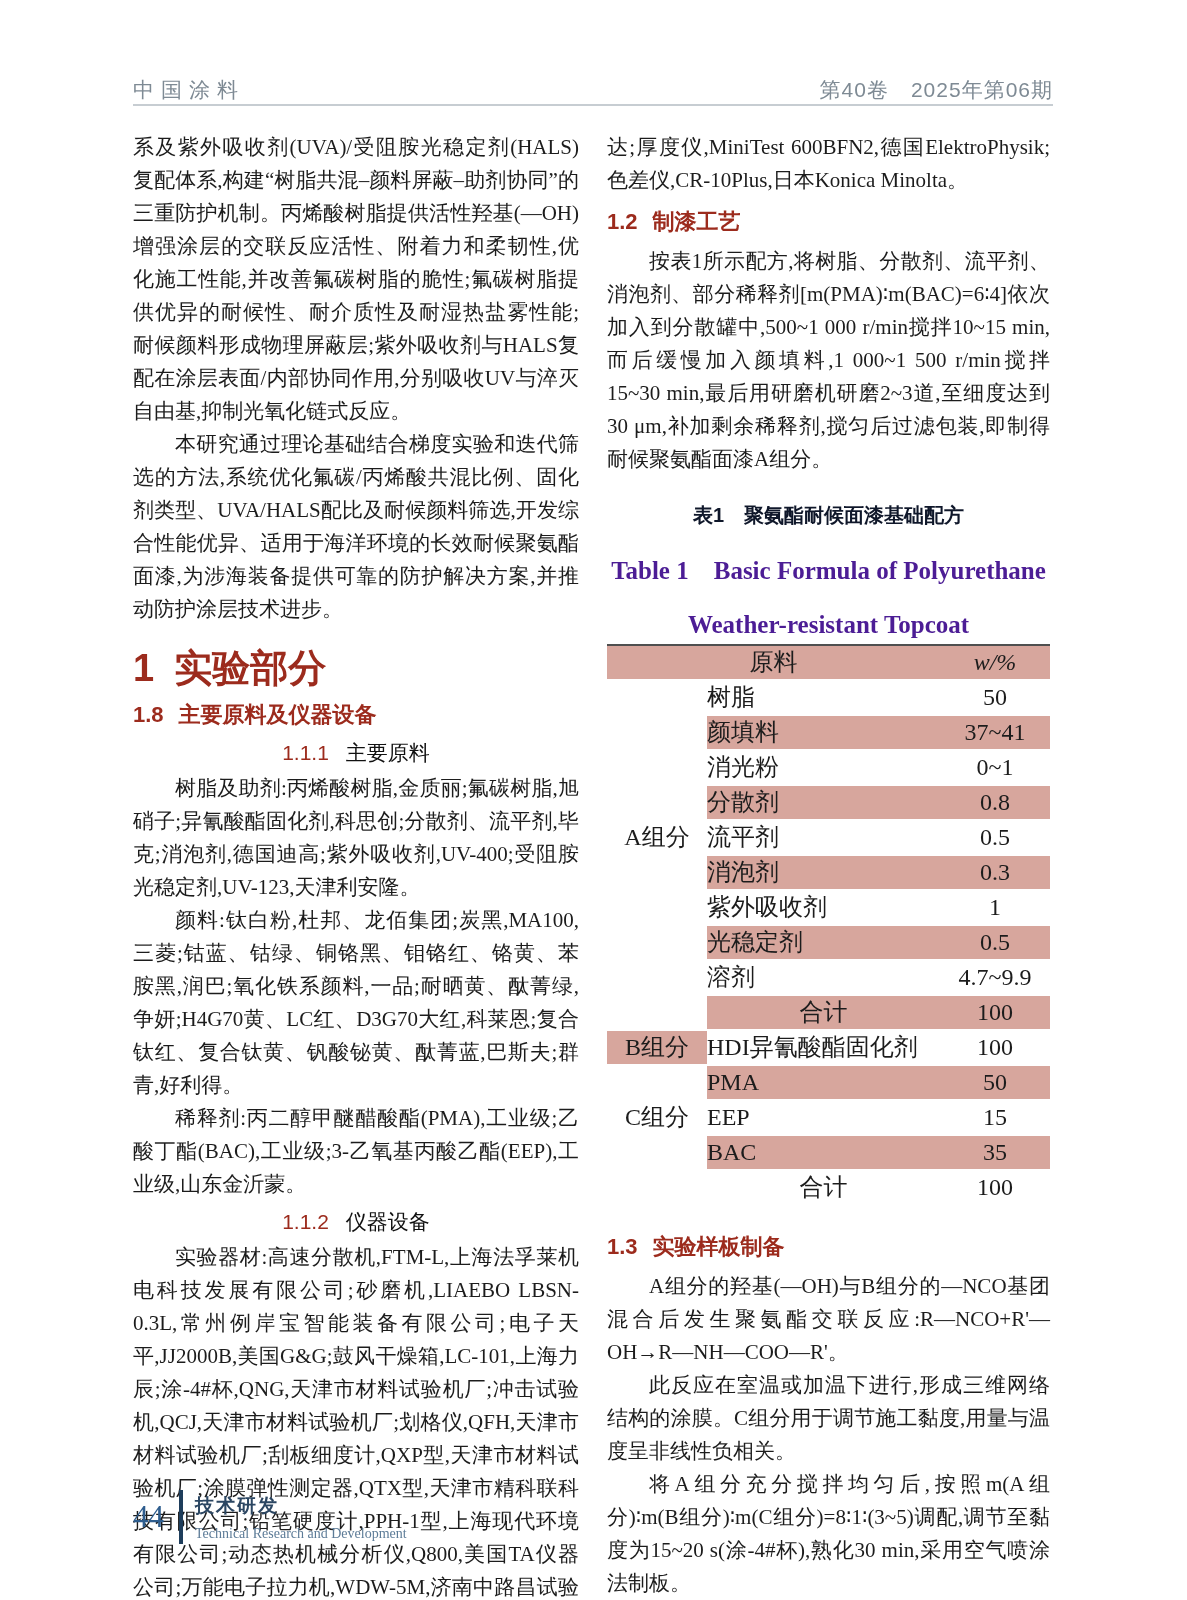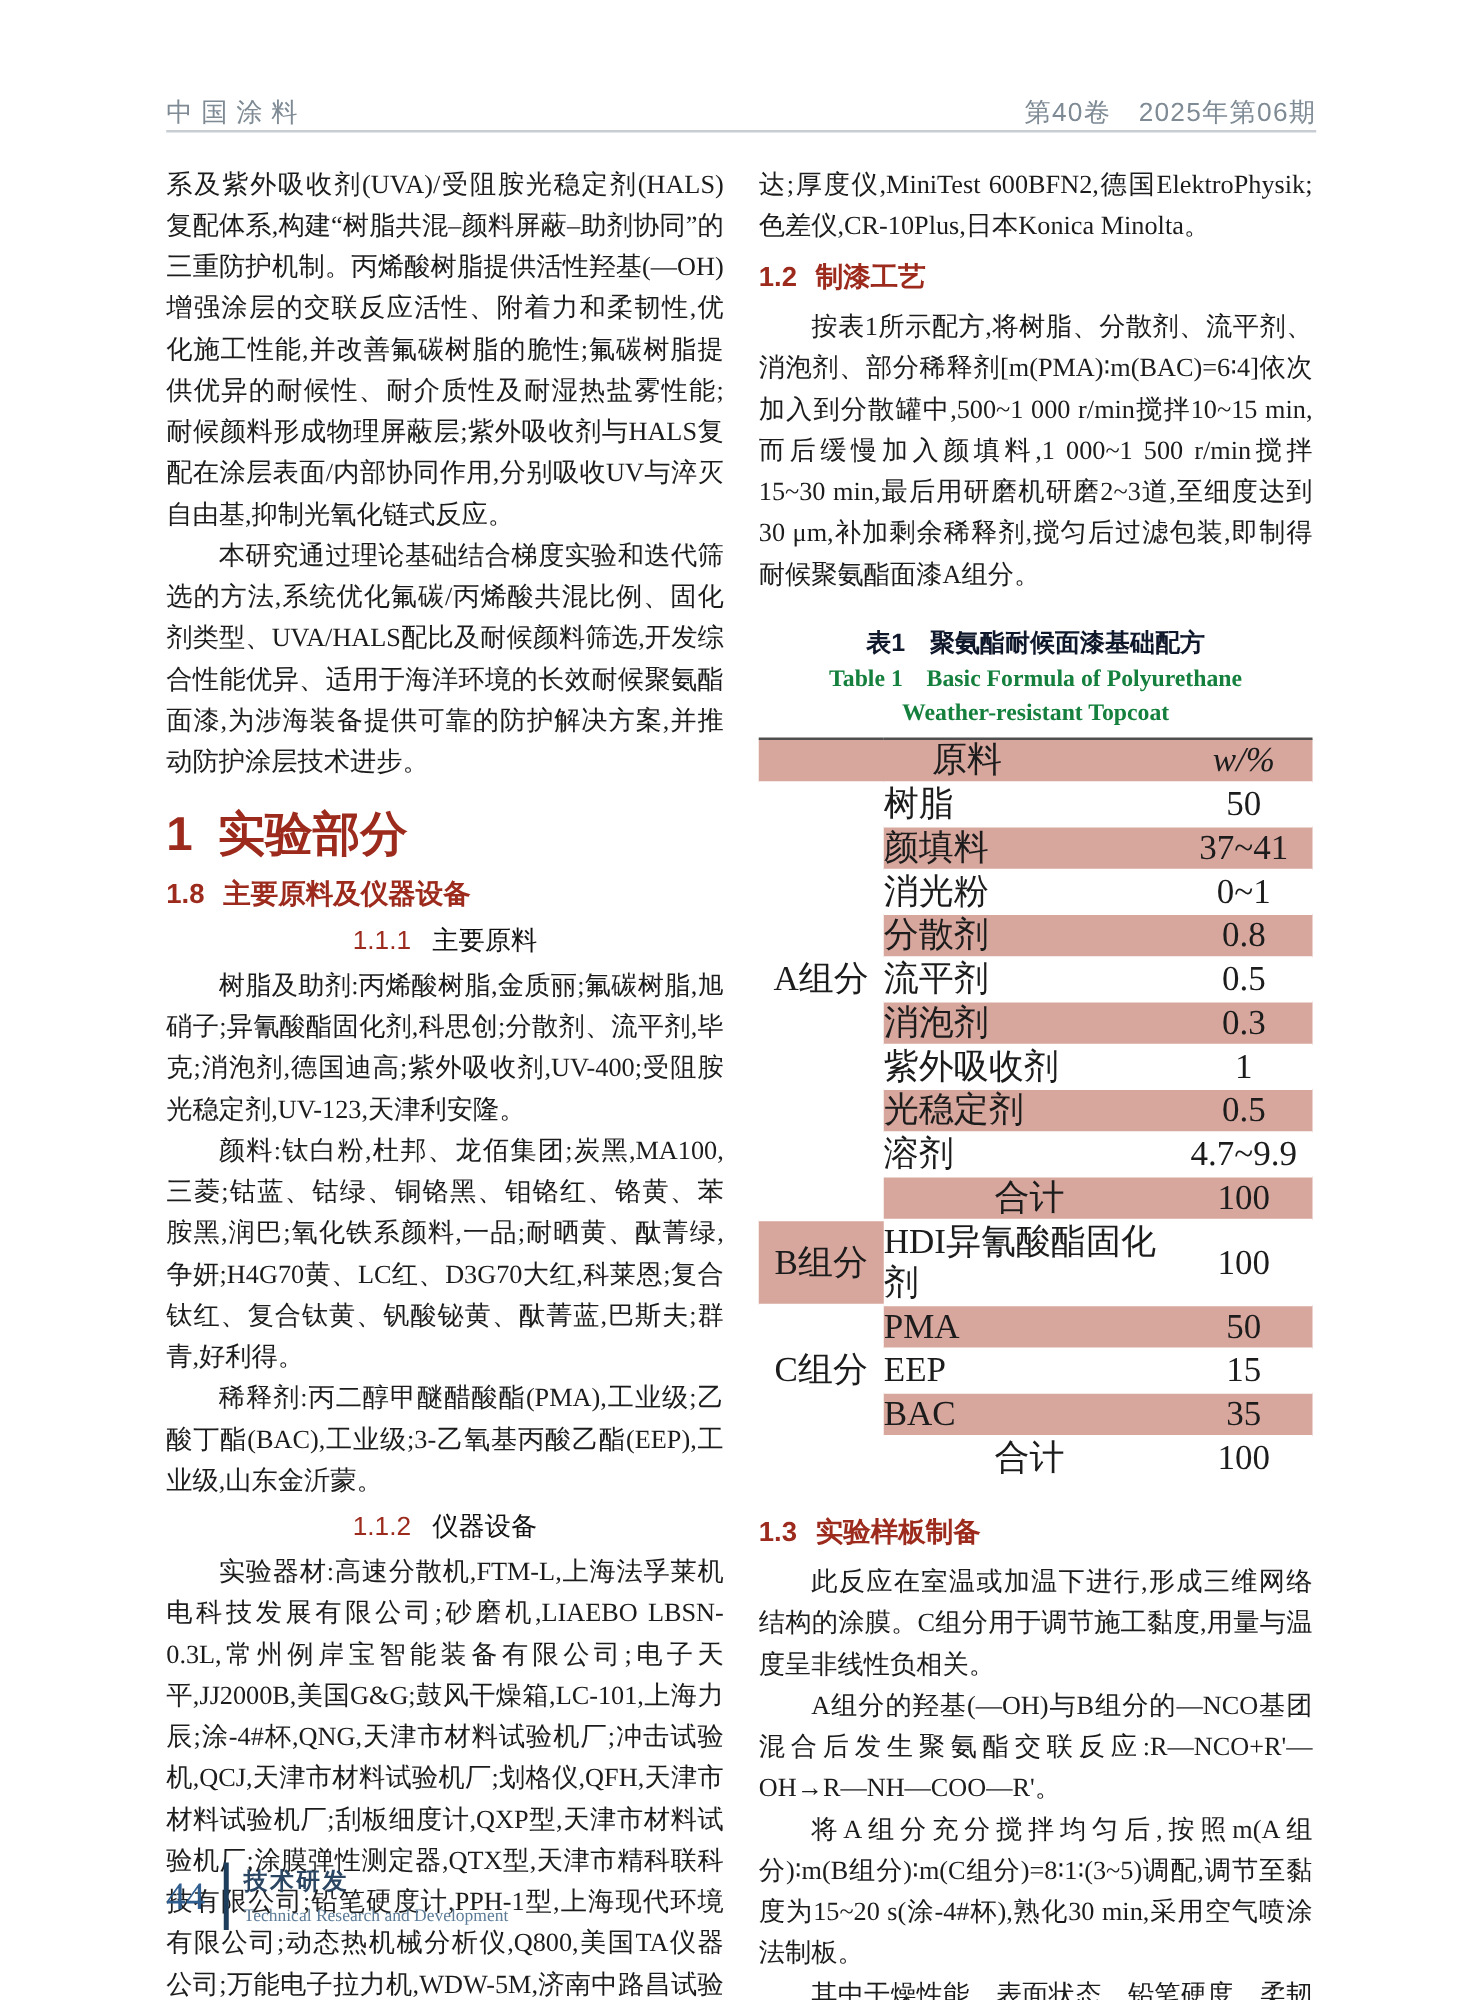--- a/index.html
+++ b/index.html
@@ -49,25 +49,25 @@
     color:#111111; font-size:21px; font-weight:normal;
     margin:6px 0 4px 0; text-align:center; line-height:30px;
   }
   .h-sec3 .h-num { color:#9c2b1d; margin-right:17px; }
   
   .tbl-cap { text-align:center; margin:24px 0 6px 0; }
   .cap-cn {
     font-family:"Liberation Sans","DejaVu Sans",sans-serif;
     font-weight:bold; font-size:20px; color:#0f172a; line-height:30px;
   }
-  .cap-en { font-weight:bold; font-size:19px; line-height:27px; color:#15803d; }
+  .cap-en { font-weight:bold; font-size:25px; line-height:27px; color:#4c1d95;margin-top:27px; }
   table.formula {
     width:100%; border-collapse:collapse;
     border-top:2px solid #4f4f4f; border-bottom:2px solid #4f4f4f;
-    font-size:28px; margin-bottom:26px;
+    font-size:24px; margin-bottom:26px;
   }
   table.formula td {
     height:27px; padding:0; border-bottom:2px solid #ffffff;
     vertical-align:middle;
   }
   td.grp { width:100px; text-align:center; }
   td.mat { width:233px; text-align:left; padding-left:26px; }
   td.c   { text-align:center; }
   td.valc{ width:110px; text-align:center; }
   .shade { background:#d7a69d; }
@@ -214,22 +214,22 @@
         <td class="c">合计</td>
         <td class="valc">100</td>
       </tr>
     </tbody>
       </table>
 
     <div class="h-sec2">
       <span class="h-num">1.3</span><span>实验样板制备</span>
     </div>
 
+    <p class="ind">A组分的羟基(—OH)与B组分的—NCO基团混合后发生聚氨酯交联反应:R—NCO+R'—OH→R—NH—COO—R'。</p>
     <p class="ind">此反应在室温或加温下进行,形成三维网络结构的涂膜。C组分用于调节施工黏度,用量与温度呈非线性负相关。</p>
-    <p class="ind">A组分的羟基(—OH)与B组分的—NCO基团混合后发生聚氨酯交联反应:R—NCO+R'—OH→R—NH—COO—R'。</p>
     <p class="ind">将A组分充分搅拌均匀后,按照m(A组分)∶m(B组分)∶m(C组分)=8∶1∶(3~5)调配,调节至黏度为15~20 s(涂-4#杯),熟化30 min,采用空气喷涂法制板。</p>
     <p class="ind">其中干燥性能、表面状态、铅笔硬度、柔韧性、附着力及耐冲击性测试样板选用除锈除油处理的马口铁板作为基材,单独喷涂面漆,70 ℃烘烤3 h;耐盐雾、耐介质、耐人工老化试验测试样板选用阳极化处理的2024-T3铝板。采用空气喷涂法喷涂环氧底漆后,在70</p>
   </div>
 
   <div class="pg-footer">
     <span class="page-num">44</span>
     <span class="footer-bar"></span>
     <span>
       <div class="footer-sec-cn">技术研发</div>
       <div class="footer-sec-en">Technical Research and Development</div>

